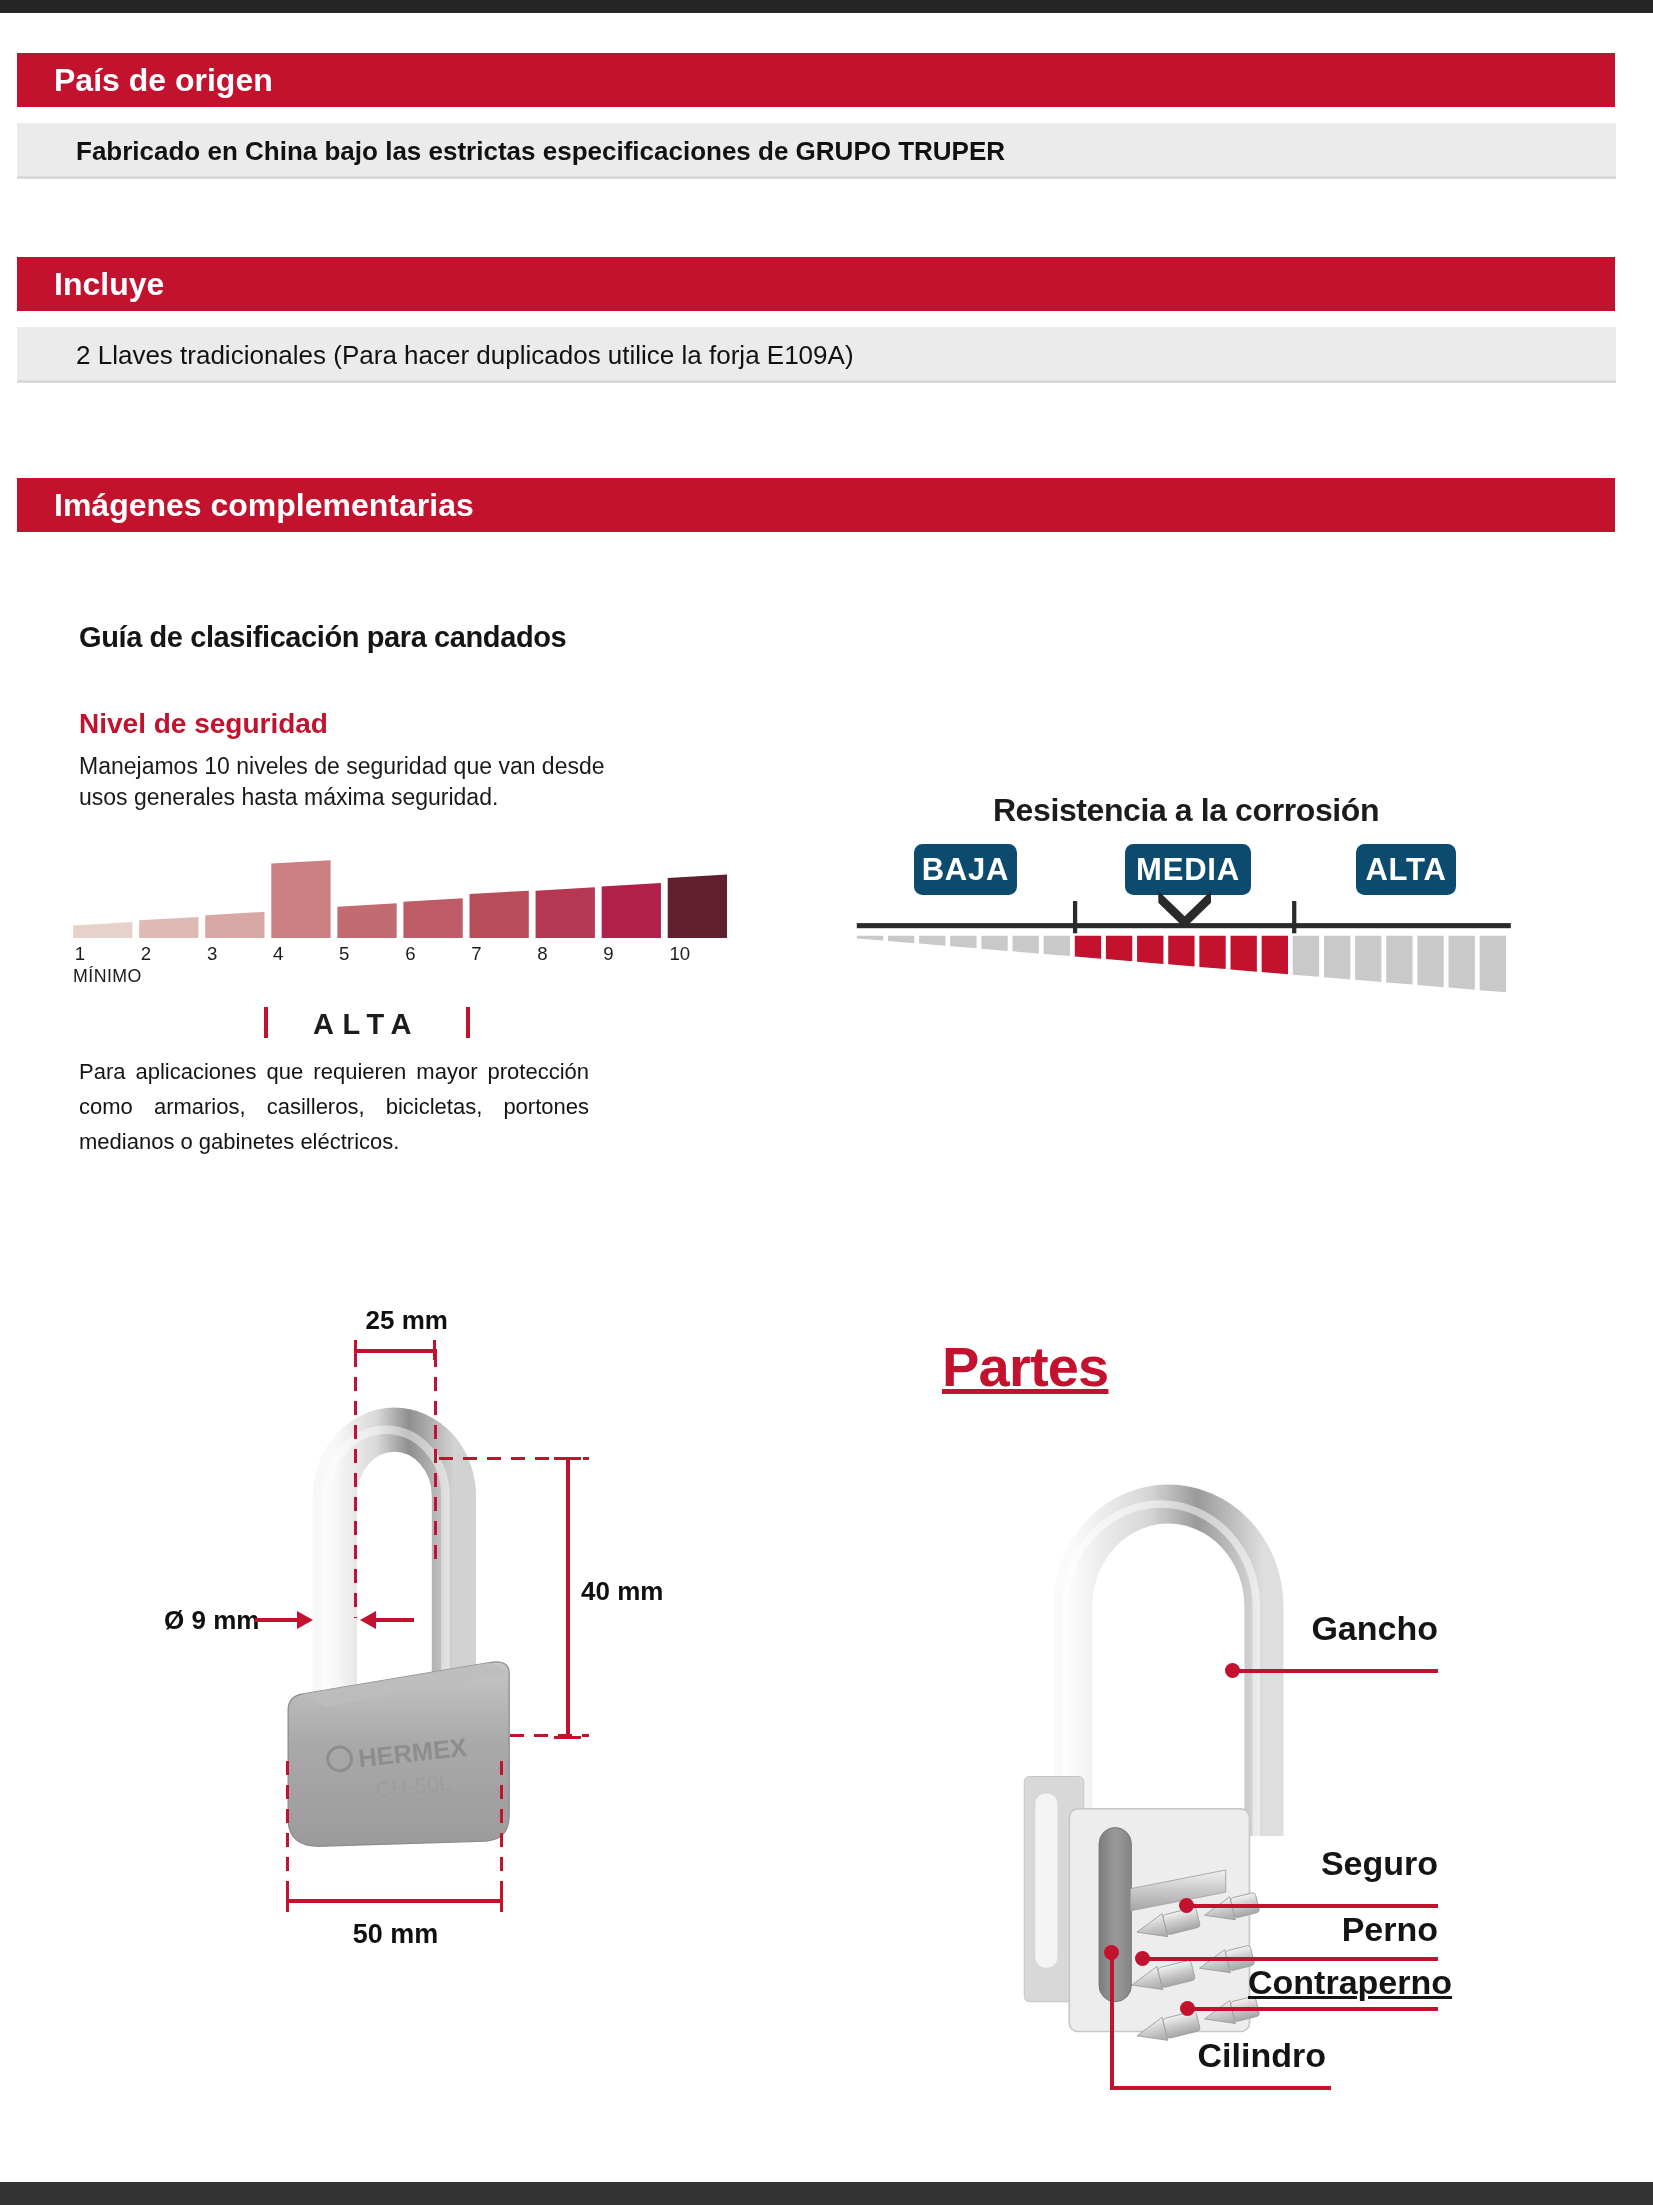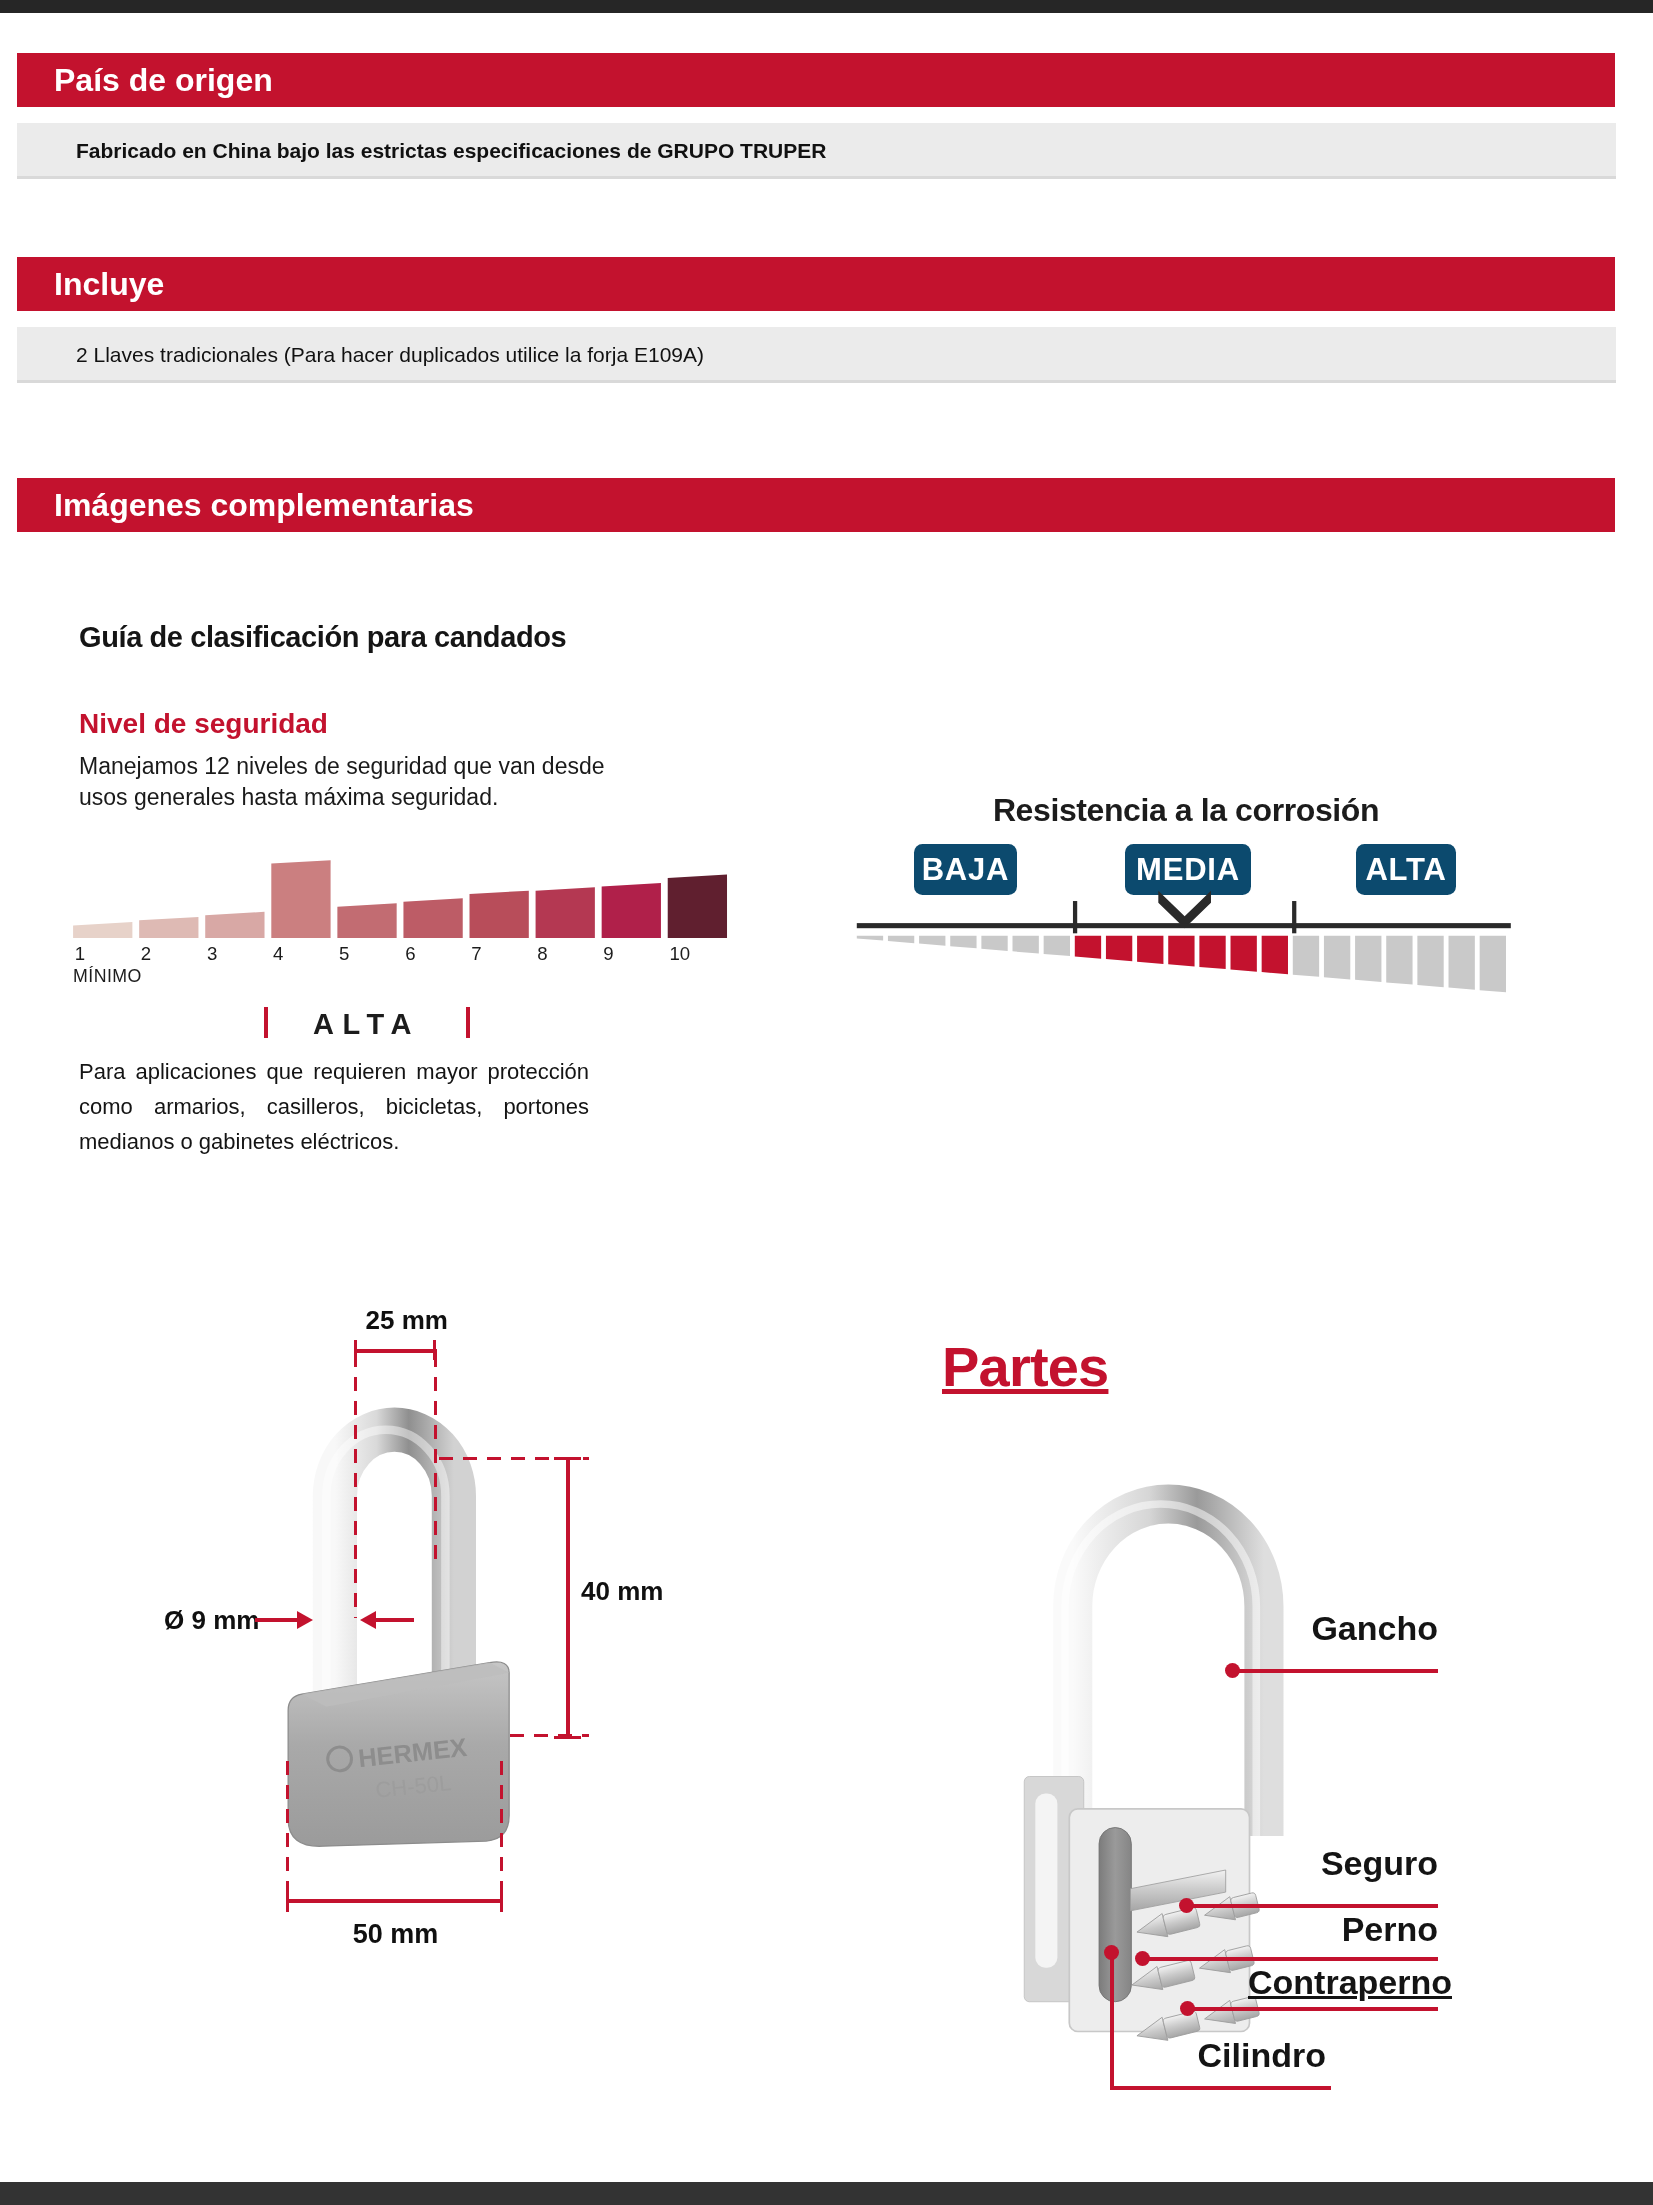--- a/index.html
+++ b/index.html
@@ -4,21 +4,21 @@
 <style>
   html,body{margin:0;padding:0;background:#fff;}
   .canvas{position:relative;width:1654px;height:2205px;background:#ffffff;overflow:hidden;
           font-family:"Liberation Sans",sans-serif;color:#1a1a1a;}
   .abs{position:absolute;}
   .topbar{left:0;top:0;width:1654px;height:12.7px;background:#262626;}
   .bottombar{left:0;top:2182px;width:1654px;height:23px;background:#333333;}
   .redbar{left:17px;width:1598px;height:54px;background:#c3122e;color:#ffffff;
           font-weight:bold;font-size:32px;line-height:54px;padding-left:37px;box-sizing:border-box;}
   .graybar{left:17px;width:1599px;height:56px;background:#ebebeb;border-bottom:3.4px solid #d9d9d9;
-           font-size:21px;line-height:56px;padding-left:59px;box-sizing:border-box;color:#111;}
+           font-size:26px;line-height:56px;padding-left:59px;box-sizing:border-box;color:#111;}
   .graybar.bold{font-weight:bold;}
   .h-guide{left:79px;top:621px;font-size:29px;font-weight:bold;letter-spacing:-0.4px;color:#151515;}
   .h-nivel{left:79px;top:708px;font-size:28px;font-weight:bold;color:#c3122e;}
   .intro{left:79px;top:751px;width:535px;font-size:23px;line-height:31px;color:#1a1a1a;}
   .desc{left:79px;top:1054px;width:510px;font-size:22px;line-height:35px;text-align:justify;color:#141414;}
   .alta-tick{top:1007px;width:4.2px;height:31px;background:#c3122e;}
   .alta-label{left:266px;top:1008px;width:201px;text-align:center;font-size:29px;font-weight:bold;
               letter-spacing:8.5px;color:#1c1c1c;}
   .corr-title{left:931px;top:792px;width:510px;text-align:center;font-size:32px;font-weight:bold;
               letter-spacing:-0.4px;color:#1c1c1c;}
@@ -63,21 +63,21 @@
   <div class="abs graybar" style="top:327px;">
     <span>2 Llaves tradicionales (Para hacer duplicados utilice la forja E109A)</span>
   </div>
 
   <div class="abs redbar" style="top:478px;">
     <span>Imágenes complementarias</span>
   </div>
 
   <div class="abs h-guide">Guía de clasificación para candados</div>
   <div class="abs h-nivel">Nivel de seguridad</div>
-  <div class="abs intro">Manejamos 12 niveles de seguridad que van desde usos generales hasta máxima seguridad.</div>
+  <div class="abs intro">Manejamos 10 niveles de seguridad que van desde usos generales hasta máxima seguridad.</div>
 
   <svg id="security-chart" class="abs" style="left:34px;top:850px;" width="705" height="144" viewBox="0 0 830 170">
       <polygon points="45,104 45,89 115,85 115,104" fill="#e7d2c9"></polygon>
       <text x="47" y="130" font-size="22" fill="#1c1c1c">1</text>
       <polygon points="123,104 123,83 193,79 193,104" fill="#debab4"></polygon>
       <text x="125" y="130" font-size="22" fill="#1c1c1c">2</text>
       <polygon points="201,104 201,77 271,73 271,104" fill="#d8a8a5"></polygon>
       <text x="203" y="130" font-size="22" fill="#1c1c1c">3</text>
       <polygon points="279,104 279,16 349,12 349,104" fill="#cb7f80"></polygon>
       <text x="281" y="130" font-size="22" fill="#1c1c1c">4</text>

